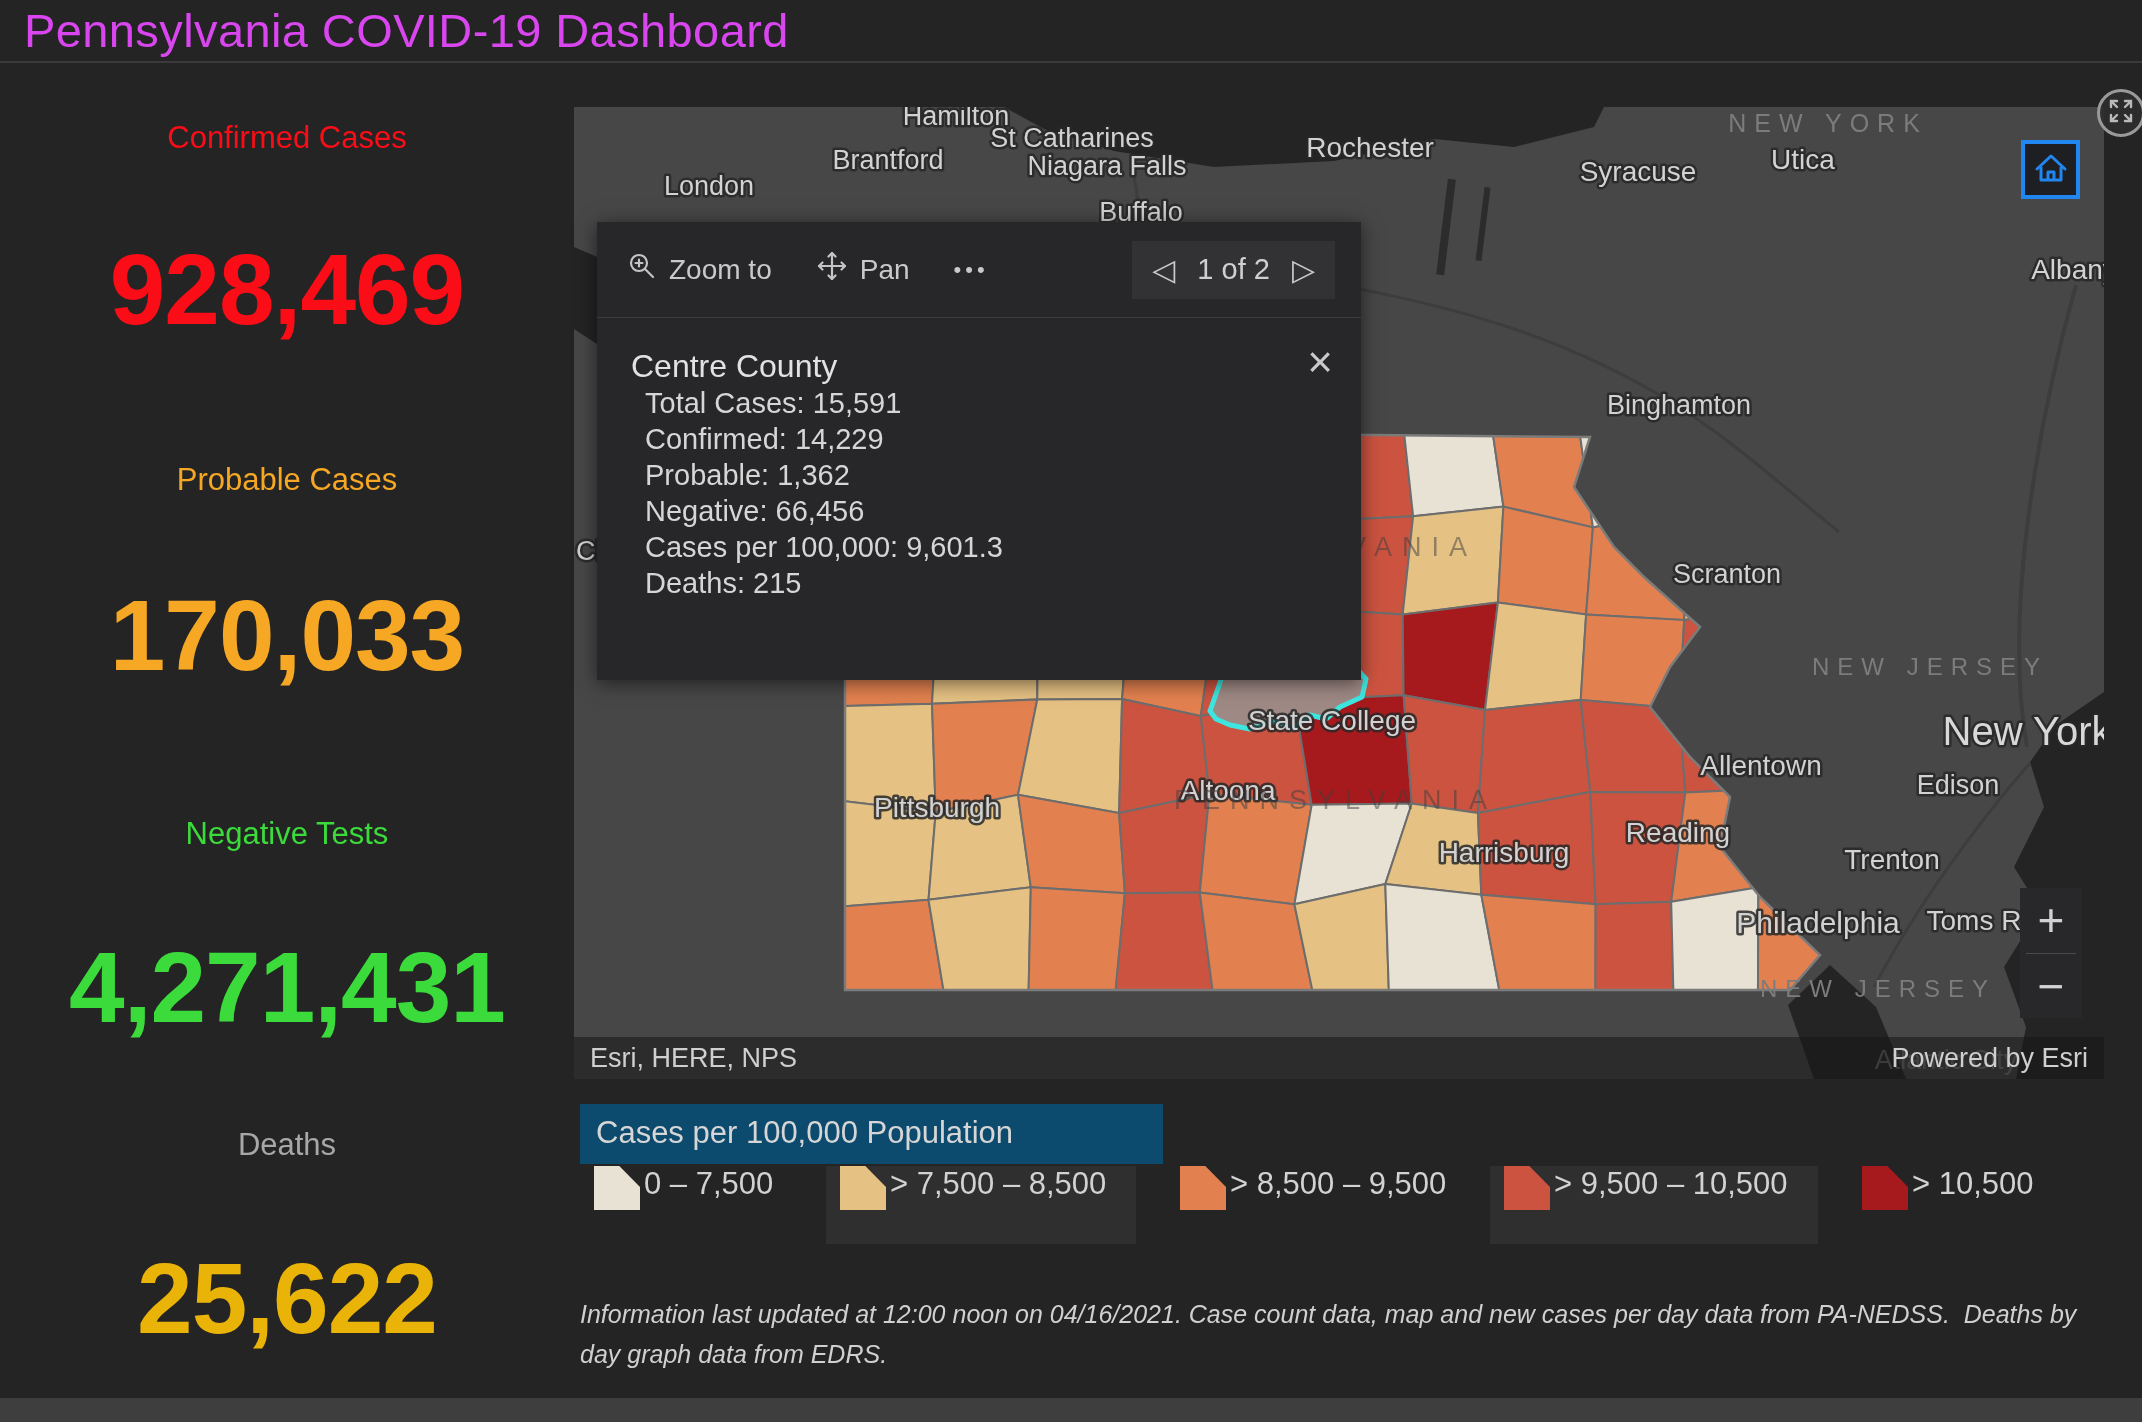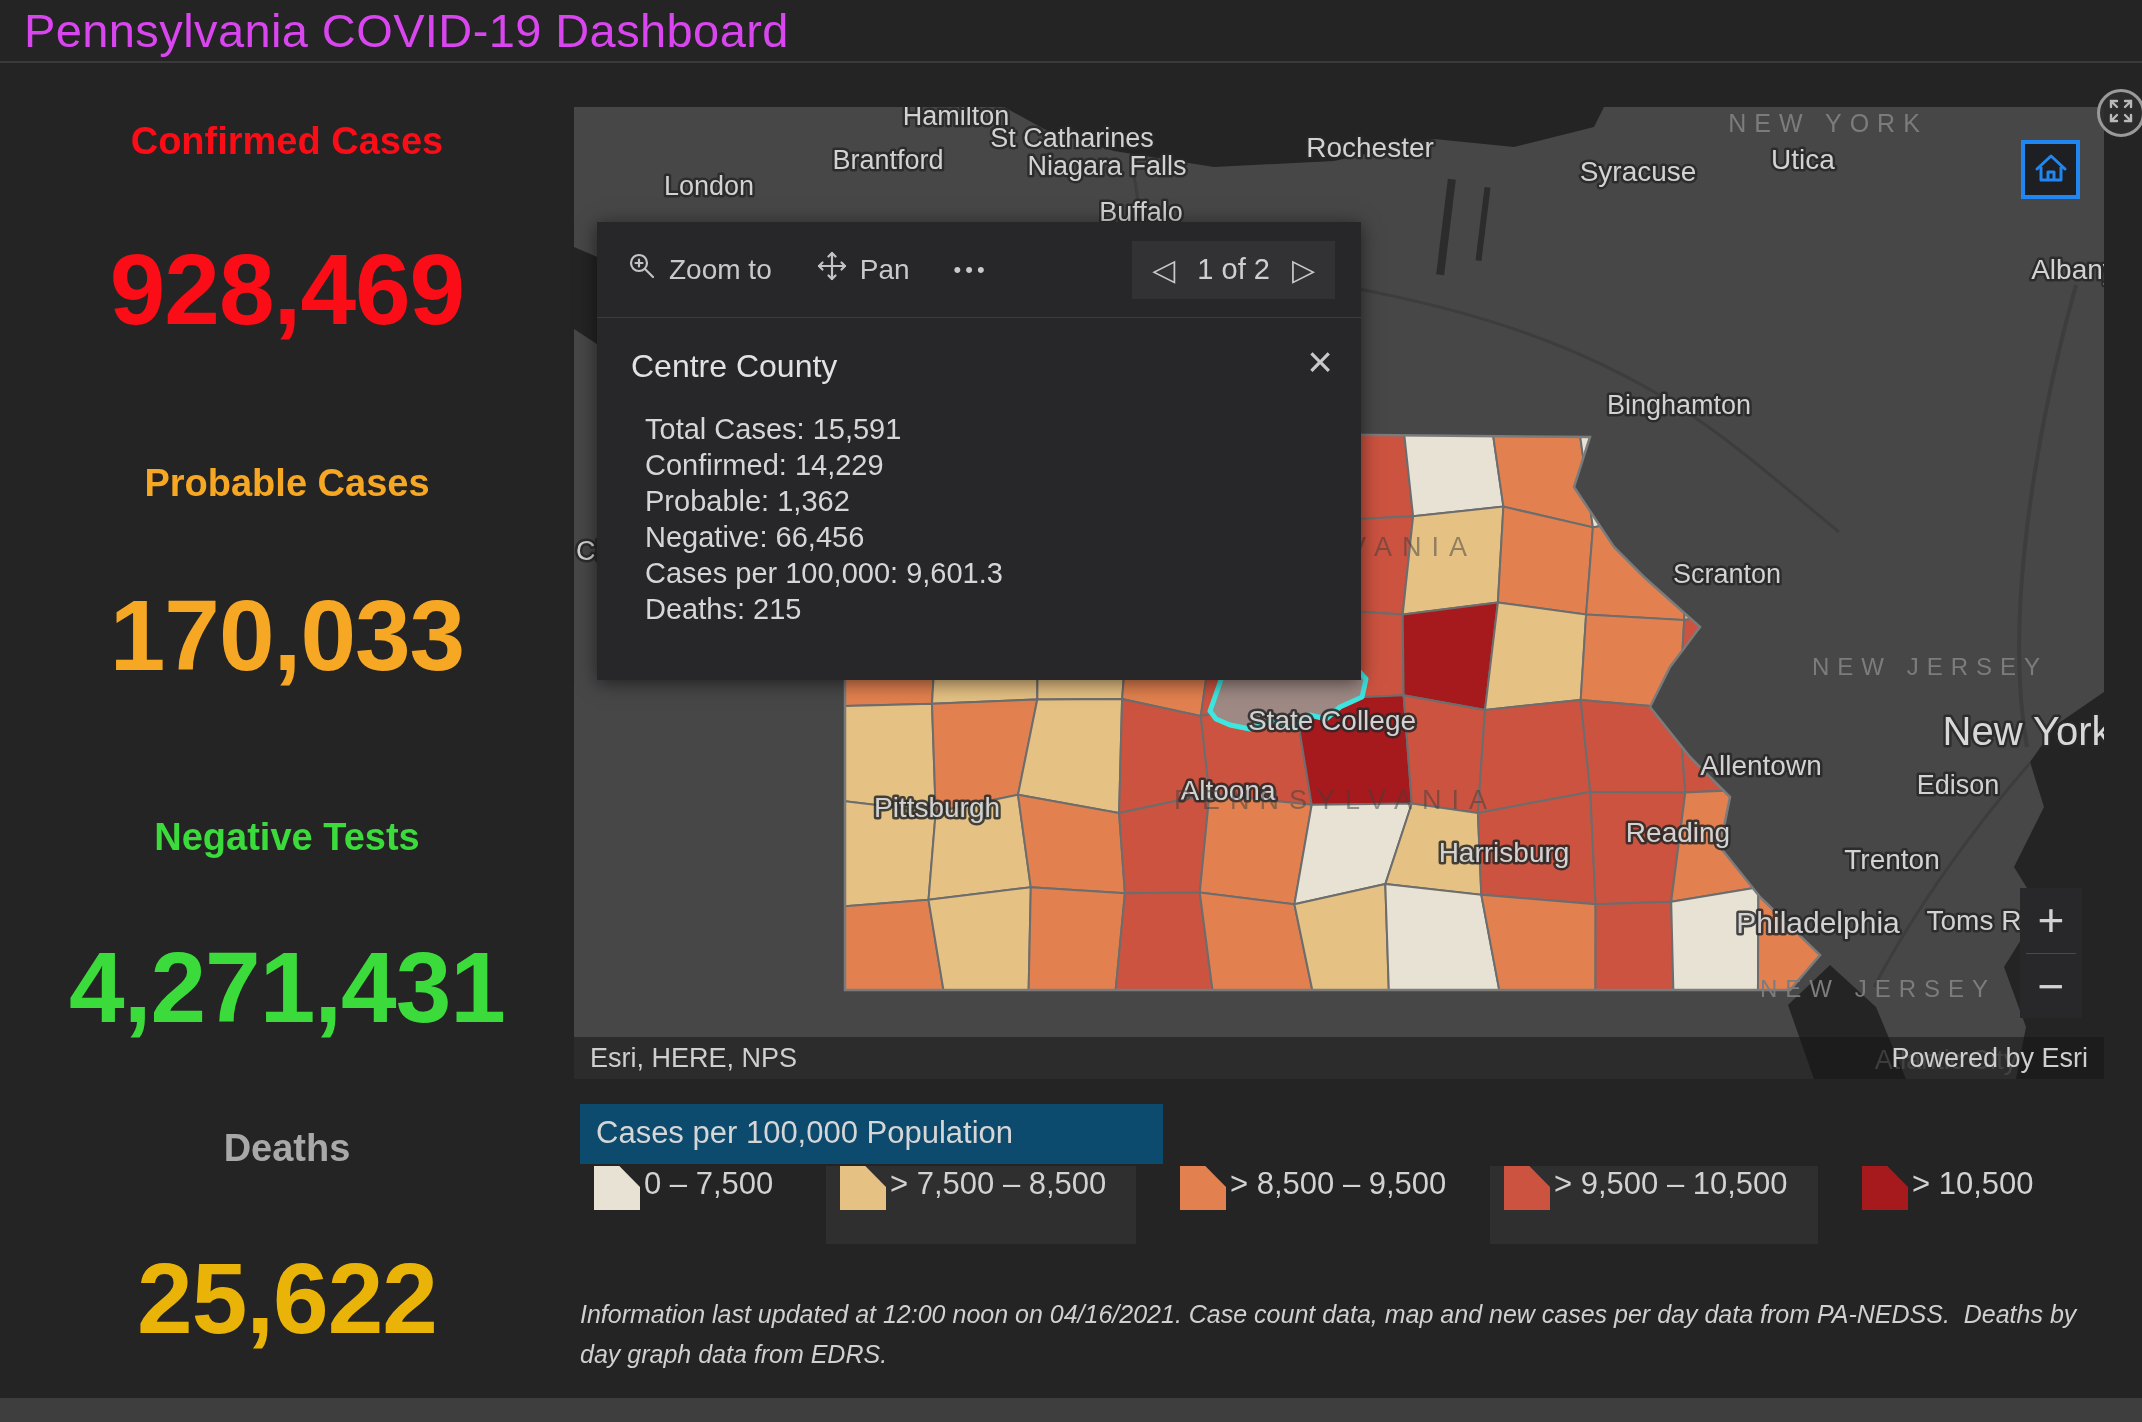--- a/index.html
+++ b/index.html
@@ -5,21 +5,21 @@
   html,body{margin:0;padding:0;background:#1b1b1b;overflow:hidden}
   *{box-sizing:border-box}
   #app{position:relative;width:2142px;height:1422px;background:#242424;font-family:"Liberation Sans",sans-serif}
 
   
   #header{position:absolute;left:0;top:0;width:100%;height:63px;background:#242424;border-bottom:2px solid #3a3a3a;display:flex;align-items:center;padding-left:24px}
   #header .title{font-size:47px;color:#d946ef;letter-spacing:.4px}
 
   
   #sidebar{position:absolute;left:0;top:65px;width:574px;height:1357px}
-  .stat-label{position:absolute;width:100%;text-align:center;font-weight:bold;font-size:38px}
+  .stat-label{position:absolute;width:100%;text-align:center;font-weight:normal;font-size:31px}
   .stat-value{position:absolute;width:100%;text-align:center;font-weight:bold;font-size:100px;letter-spacing:-1px}
 
   
   #map{position:absolute;left:574px;top:107px;width:1530px;height:972px;background:#474747;overflow:hidden}
   #map svg{position:absolute;left:0;top:0}
   svg text{font-family:"Liberation Sans",sans-serif}
   .attr-bar{position:absolute;left:0;right:0;bottom:0;height:42px;background:rgba(22,22,22,.55);display:flex;align-items:center;justify-content:space-between;padding:0 16px;font-size:27px;color:#cfcfcf;z-index:5}
 
   
   #zoomctl{position:absolute;left:1446px;top:781px;width:62px;height:130px;background:#28282a;z-index:6;display:flex;flex-direction:column}
@@ -29,21 +29,21 @@
   
   #popup{position:absolute;left:597px;top:222px;width:764px;height:458px;background:#27272a;box-shadow:0 3px 18px rgba(0,0,0,.55);z-index:20}
   .pp-toolbar{height:96px;display:flex;align-items:center;padding:0 26px 0 30px;border-bottom:1px solid #3c3c3c}
   .pp-tool{display:flex;align-items:center;gap:12px;color:#c9c9c9;font-size:28px;margin-right:44px;cursor:pointer}
   .pp-dots{color:#c9c9c9;font-size:22px;letter-spacing:4px;cursor:pointer;margin-right:auto}
   .pp-pager{background:#323235;height:58px;display:flex;align-items:center;gap:22px;padding:0 20px;color:#cfcfcf;font-size:29px}
   .pp-chev{cursor:pointer;font-size:30px;color:#c9c9c9}
   .pp-body{position:relative;padding:30px 30px 0 34px}
   .pp-title{font-size:32px;color:#e2e2e2}
   .pp-close{position:absolute;right:28px;top:22px;font-size:44px;font-weight:100;color:#c9c9c9;line-height:1;cursor:pointer}
-  .pp-fields{margin-top:26px;padding-left:14px}
+  .pp-fields{padding-left:14px}
   .pp-field{font-size:29px;color:#d6d6d6;line-height:36px}
 
   
   #homebtn{position:absolute;left:2021px;top:140px;width:59px;height:59px;background:#1d1f22;border:4px solid #2186f0;z-index:8;display:flex;align-items:center;justify-content:center;cursor:pointer}
   #expandbtn{position:absolute;left:2097px;top:89px;width:48px;height:48px;border-radius:50%;border:3px solid #9a9a9a;background:rgba(45,45,45,.9);z-index:9;display:flex;align-items:center;justify-content:center;cursor:pointer}
 
   
   #legend{position:absolute;left:580px;top:1104px;width:1545px;z-index:2}
   .legend-title{display:inline-block;background:#0c4a6e;color:#d6d6d6;font-size:31px;padding:11px 150px 13px 16px}
   .legend-items{position:relative;height:78px;margin-top:2px}

